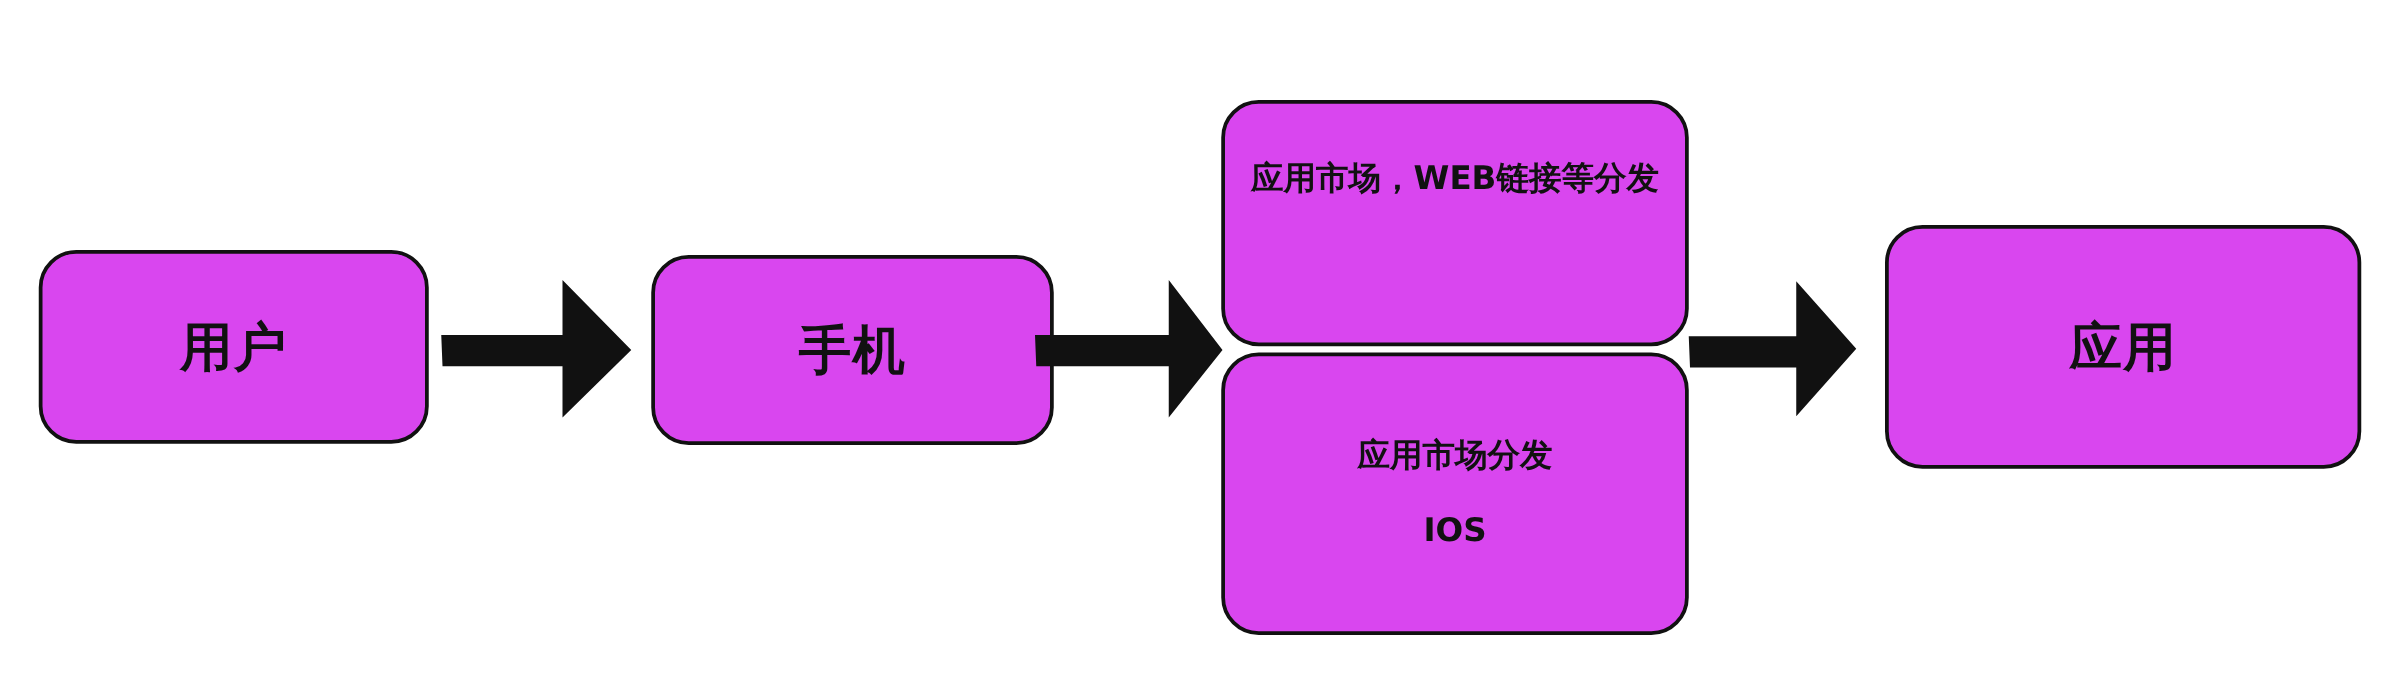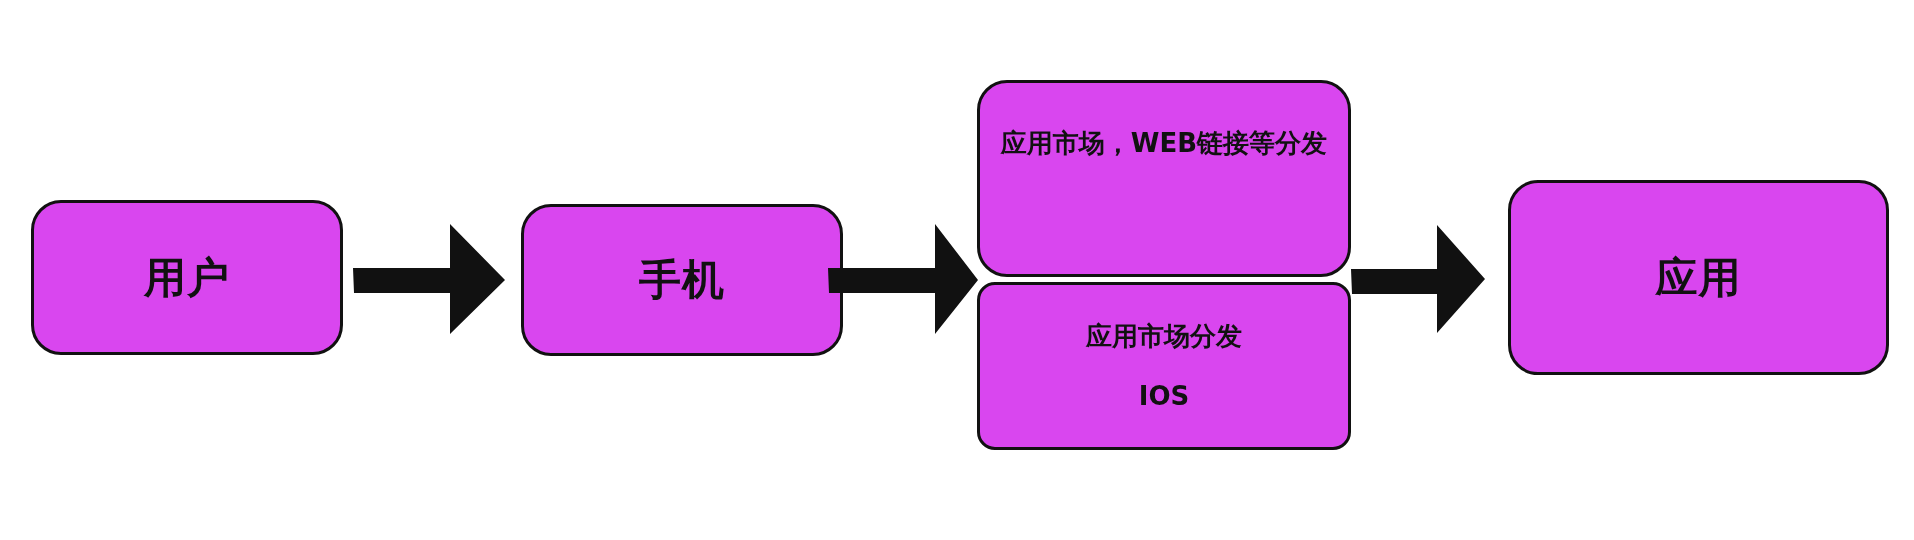--- a/index.html
+++ b/index.html
@@ -28,21 +28,21 @@
 </div>
 
 <svg class="arrow" style="left:828px;top:224px;" width="150" height="110">
   <polygon points="0,44 107,44 107,0 150,56 107,110 107,69 1,69" fill="#111111"></polygon>
 </svg>
 
 <div class="box" style="left:977px;top:80px;width:374px;height:197px;justify-content:flex-start;padding-top:30px;">
   <span class="mid">应用市场，WEB链接等分发</span>
 </div>
 
-<div class="box" style="left:977px;top:282px;width:374px;height:168px;border-radius:18px;">
+<div class="box" style="left:977px;top:282px;width:374px;height:226px;">
   <span class="mid">应用市场分发</span>
   <span class="mid">IOS</span>
 </div>
 
 <svg class="arrow" style="left:1351px;top:225px;" width="134" height="108">
   <polygon points="0,44 86,44 86,0 134,54 86,108 86,69 1,69" fill="#111111"></polygon>
 </svg>
 
 <div class="box" style="left:1508px;top:180px;width:381px;height:195px;">
   <span class="big">应用</span>

